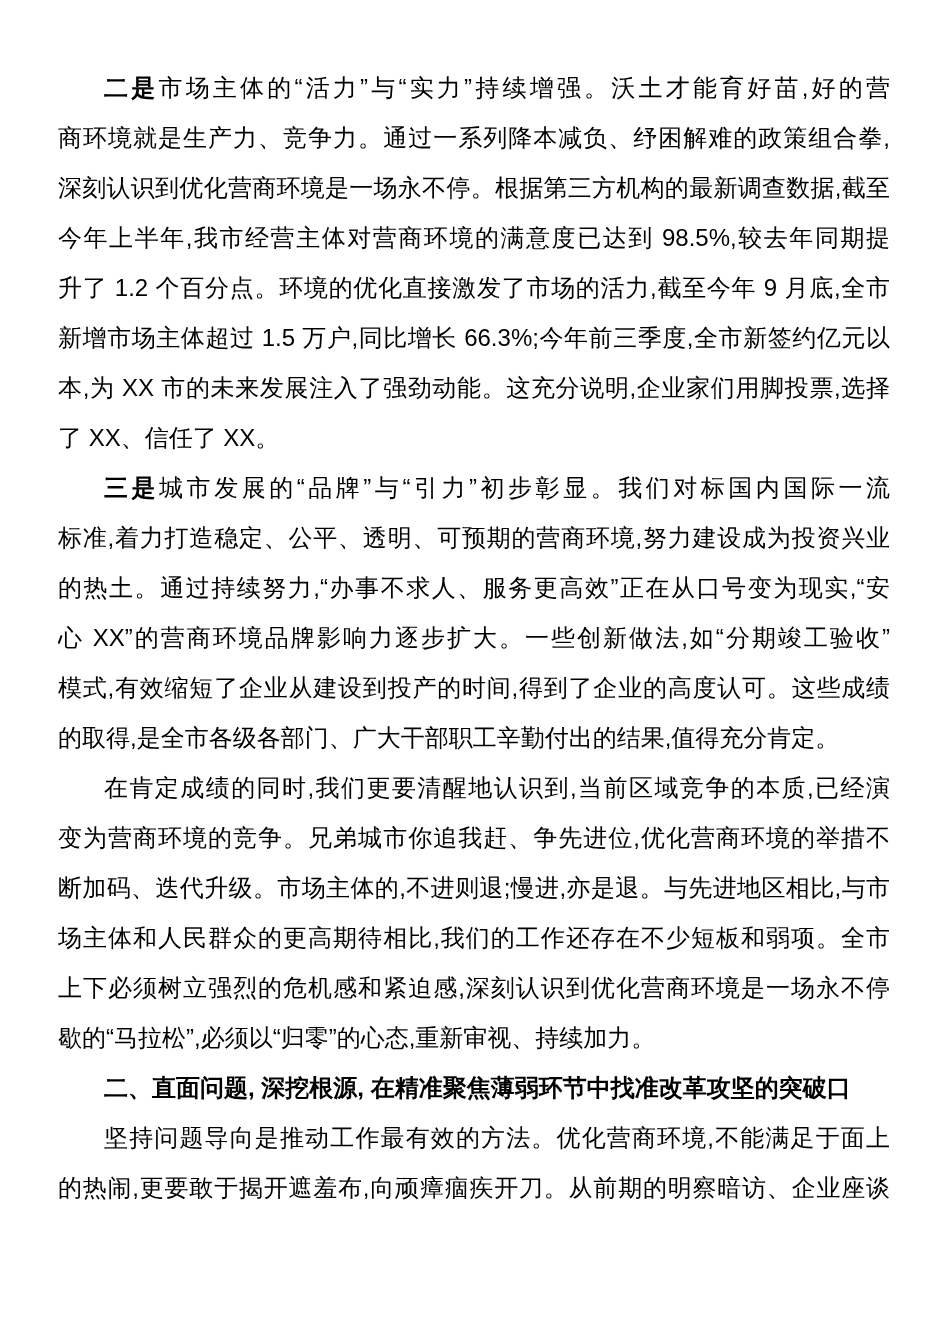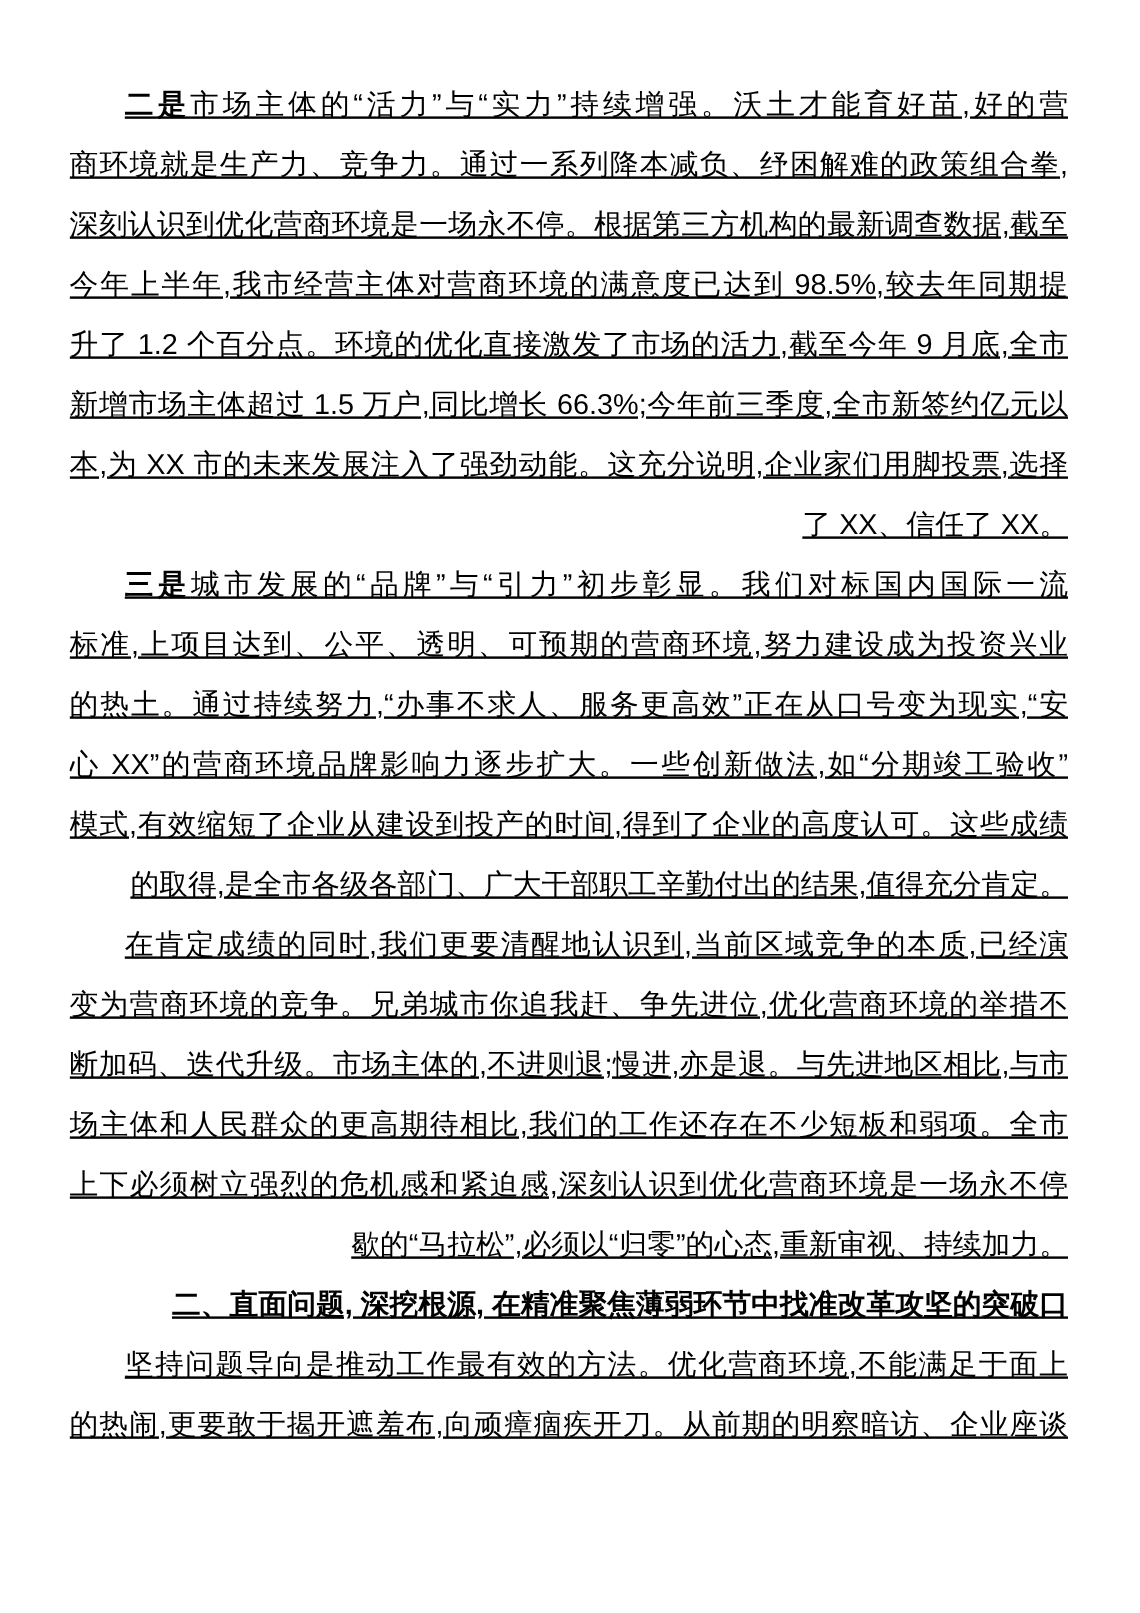--- a/index.html
+++ b/index.html
@@ -15,28 +15,28 @@
     color: #000000;
   }
   .page {
     box-sizing: border-box;
     width: 950px;
     height: 1344px;
     background: #ffffff;
     padding: 63px 60px 0 58px;
     overflow: hidden;
   }
-  .para { margin: 0; padding: 0; text-decoration: underline; }
+  .para { margin: 0; padding: 0; }
   .line {
     height: 50px;
     line-height: 50px;
     font-size: 24px;
     white-space: normal;
     overflow: hidden;
-    text-align: right;
+    text-align: left;
   }
   .line.j {
     text-align: justify;
     text-align-last: justify;
   }
   .line.indent { text-indent: 46px; }
   .b { font-weight: bold; }
 </style>
 </head>
 <body>
@@ -48,21 +48,21 @@
         <div class="line j"><span>商环境就是生产力、竞争力。通过一系列降本减负、纾困解难的政策组合拳,</span></div>
         <div class="line j"><span>深刻认识到优化营商环境是一场永不停。根据第三方机构的最新调查数据,截至</span></div>
         <div class="line j"><span>今年上半年,我市经营主体对营商环境的满意度已达到 98.5%,较去年同期提</span></div>
         <div class="line j"><span>升了 1.2 个百分点。环境的优化直接激发了市场的活力,截至今年 9 月底,全市</span></div>
         <div class="line j"><span>新增市场主体超过 1.5 万户,同比增长 66.3%;今年前三季度,全市新签约亿元以</span></div>
         <div class="line j"><span>本,为 XX 市的未来发展注入了强劲动能。这充分说明,企业家们用脚投票,选择</span></div>
         <div class="line"><span>了 XX、信任了 XX。</span></div>
       </div>
       <div class="para body">
         <div class="line indent j"><span class="b">三是</span><span>城市发展的“品牌”与“引力”初步彰显。我们对标国内国际一流</span></div>
-        <div class="line j"><span>标准,上项目达到、公平、透明、可预期的营商环境,努力建设成为投资兴业</span></div>
+        <div class="line j"><span>标准,着力打造稳定、公平、透明、可预期的营商环境,努力建设成为投资兴业</span></div>
         <div class="line j"><span>的热土。通过持续努力,“办事不求人、服务更高效”正在从口号变为现实,“安</span></div>
         <div class="line j"><span>心 XX”的营商环境品牌影响力逐步扩大。一些创新做法,如“分期竣工验收”</span></div>
         <div class="line j"><span>模式,有效缩短了企业从建设到投产的时间,得到了企业的高度认可。这些成绩</span></div>
         <div class="line"><span>的取得,是全市各级各部门、广大干部职工辛勤付出的结果,值得充分肯定。</span></div>
       </div>
       <div class="para body">
         <div class="line indent j"><span>在肯定成绩的同时,我们更要清醒地认识到,当前区域竞争的本质,已经演</span></div>
         <div class="line j"><span>变为营商环境的竞争。兄弟城市你追我赶、争先进位,优化营商环境的举措不</span></div>
         <div class="line j"><span>断加码、迭代升级。市场主体的,不进则退;慢进,亦是退。与先进地区相比,与市</span></div>
         <div class="line j"><span>场主体和人民群众的更高期待相比,我们的工作还存在不少短板和弱项。全市</span></div>

